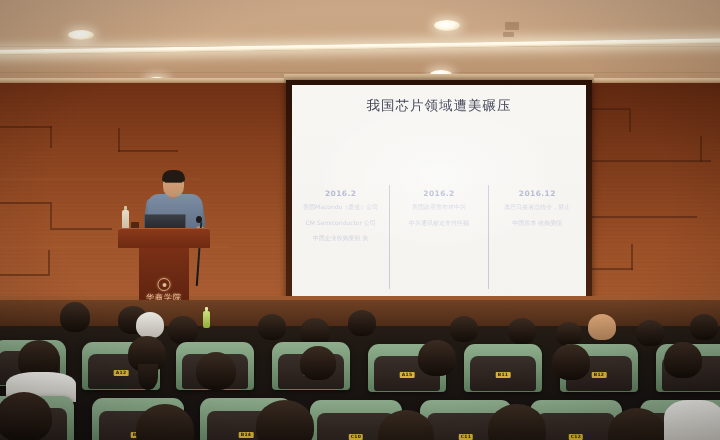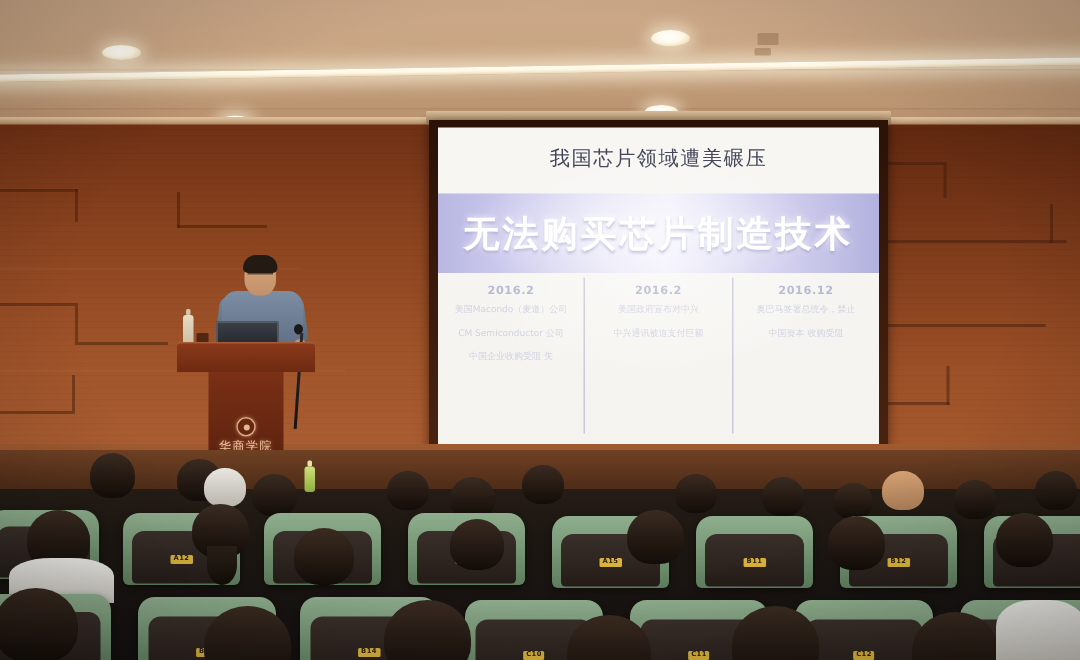--- a/index.html
+++ b/index.html
@@ -304,23 +304,20 @@
     <div class="relief v" style="left:43px;top:166px;height:26px;"></div>
     <div class="relief h" style="left:30px;top:222px;width:84px;"></div>
   </div>
 
   <div class="screen-valance"></div>
   <div class="screen-frame"></div>
 
   <div class="screen">
     <div class="slide-title">我国芯片领域遭美碾压</div>
 
-    <div class="slide-band">
-      <div class="slide-headline">无法购买芯片制造技术</div>
-    </div>
 
     <div class="slide-cols">
       <div class="slide-col">
         <div class="col-date">2016.2</div>
         <div class="col-body">
           <p>美国Macondo（麦道）公司</p>
           <p>CM Semiconductor    公司</p>
           <p>中国企业收购受阻 失</p>
         </div>
       </div>

